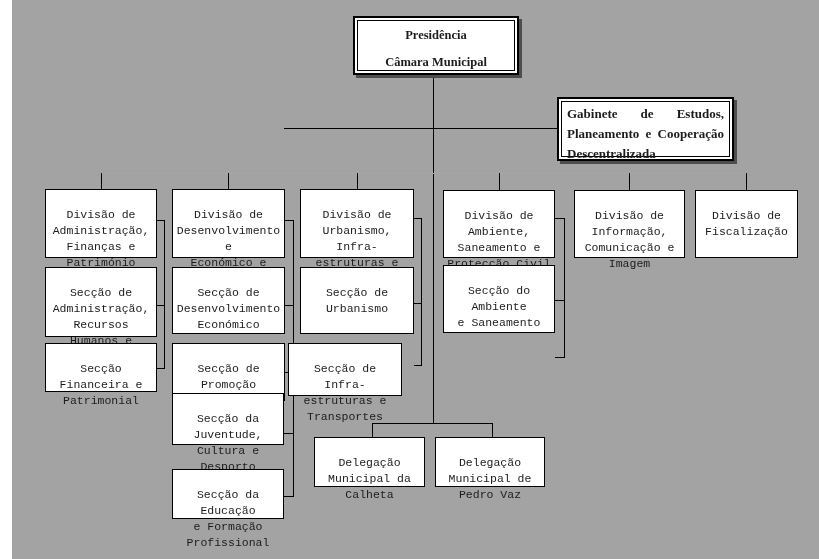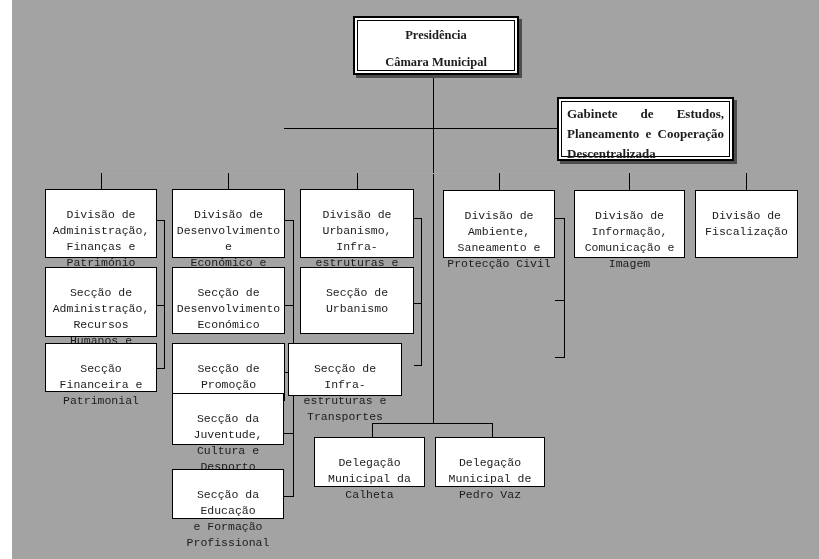--- a/index.html
+++ b/index.html
@@ -137,20 +137,22 @@
   <div class="box" style="left:160px; top:469px; width:112px; height:50px;">Secção da Educação
 e Formação
 Profissional</div>
 
   <div class="box" style="left:288px; top:267px; width:114px; height:67px;">Secção de
 Urbanismo</div>
   <div class="box" style="left:276px; top:343px; width:114px; height:53px;">Secção de Infra-
 estruturas e
 Transportes</div>
 
+  <div class="box" style="left:431px; top:265px; width:112px; height:68px;">Secção do Ambiente
+e Saneamento</div>
 
   <div class="box" style="left:302px; top:437px; width:111px; height:50px;">Delegação
 Municipal da
 Calheta</div>
   <div class="box" style="left:423px; top:437px; width:110px; height:50px;">Delegação
 Municipal de
 Pedro Vaz</div>
 
 </div>
 

